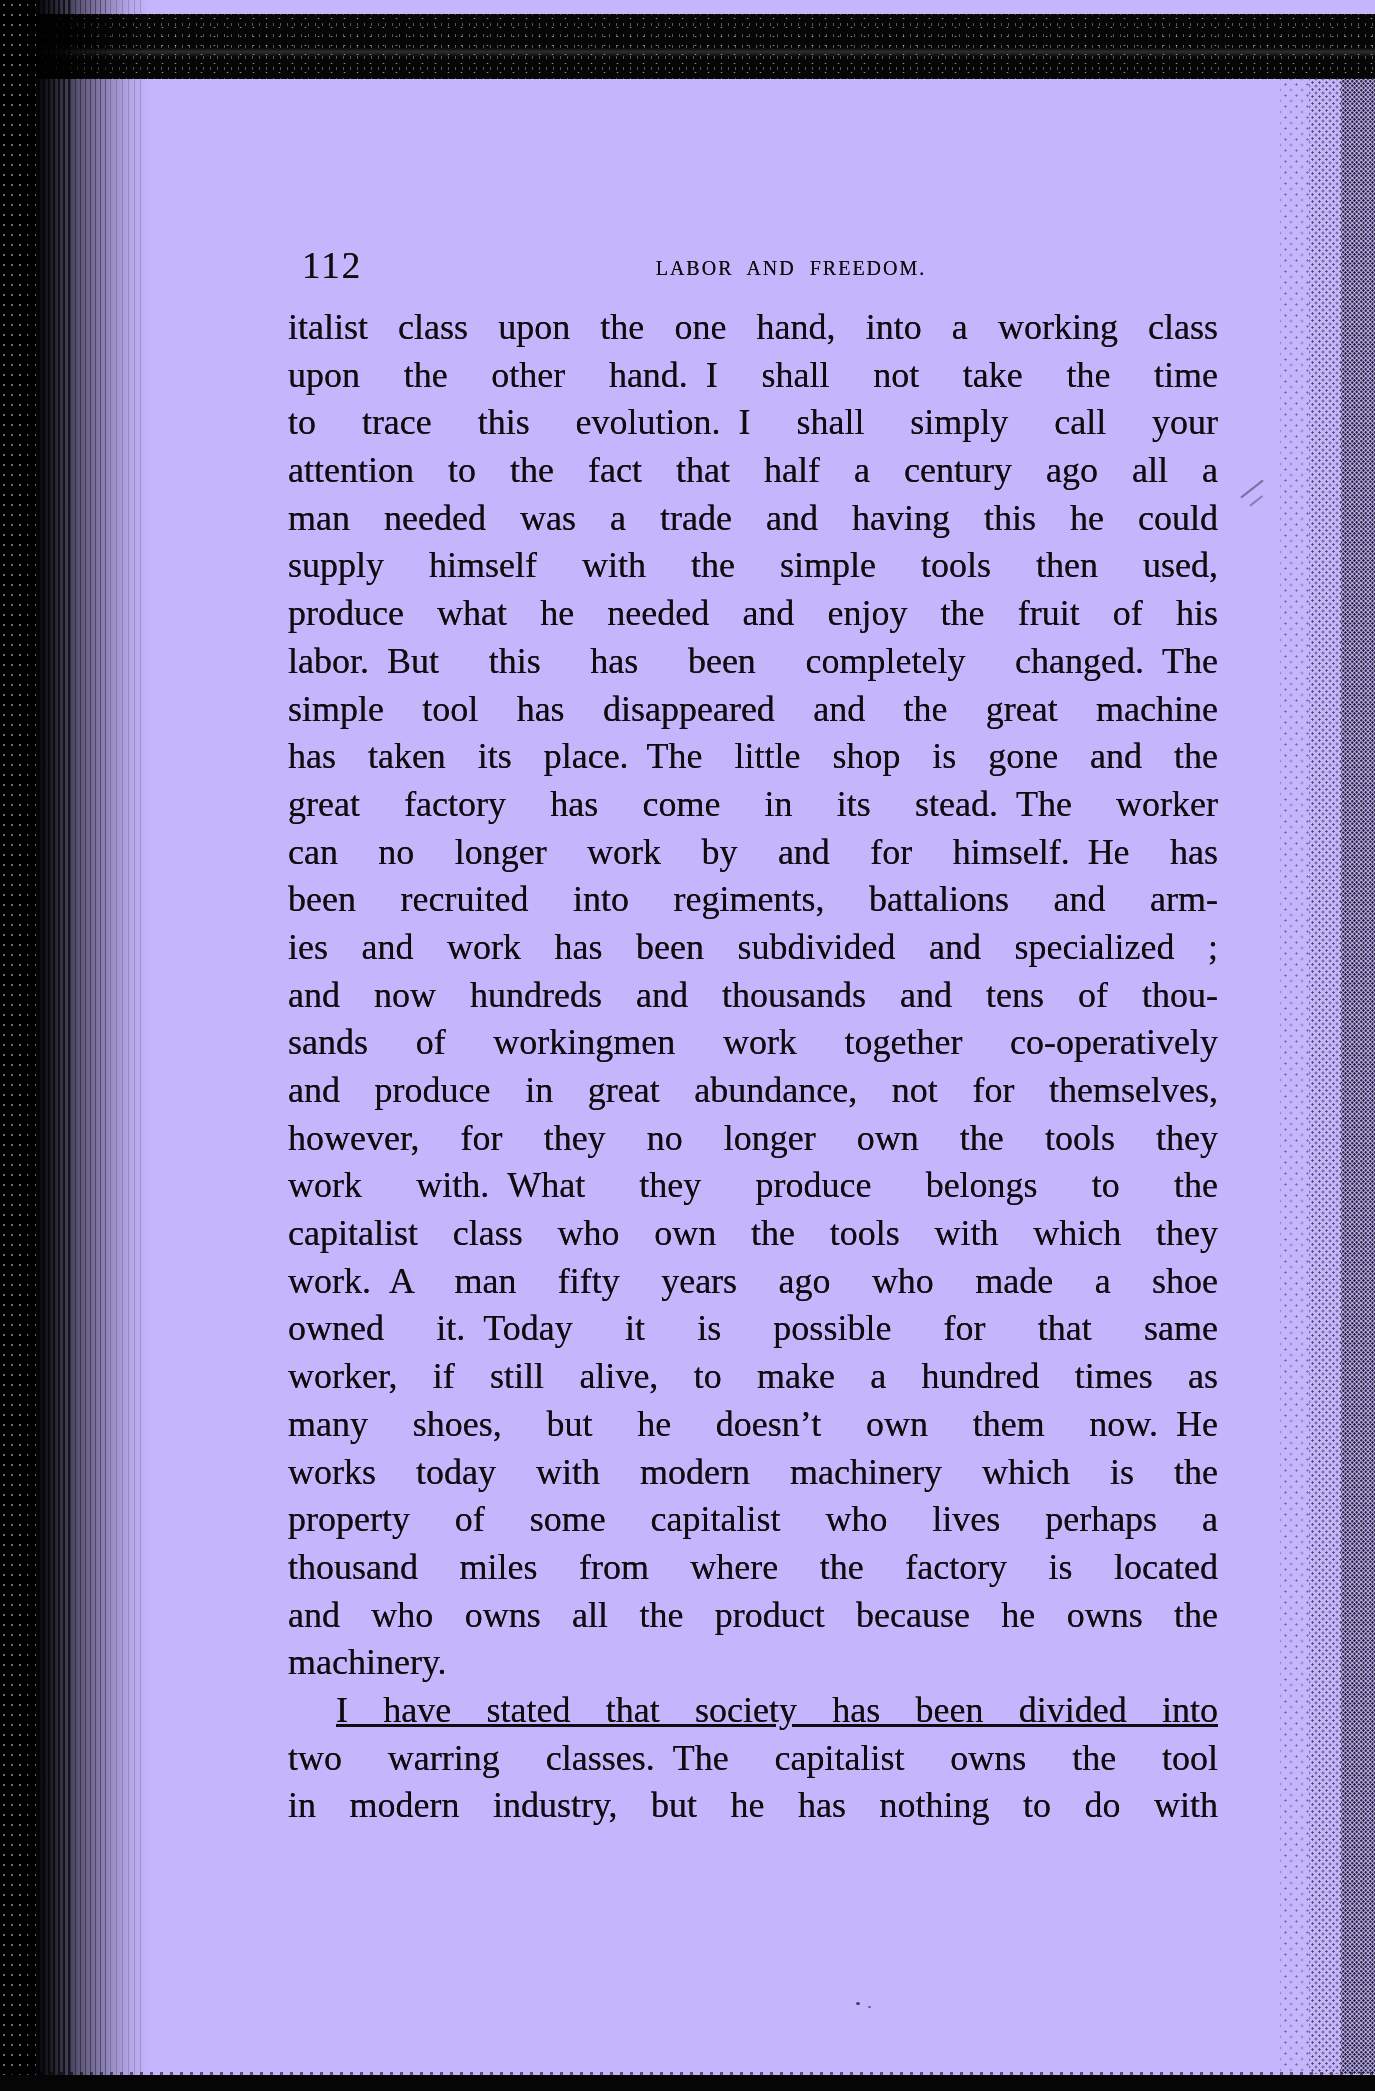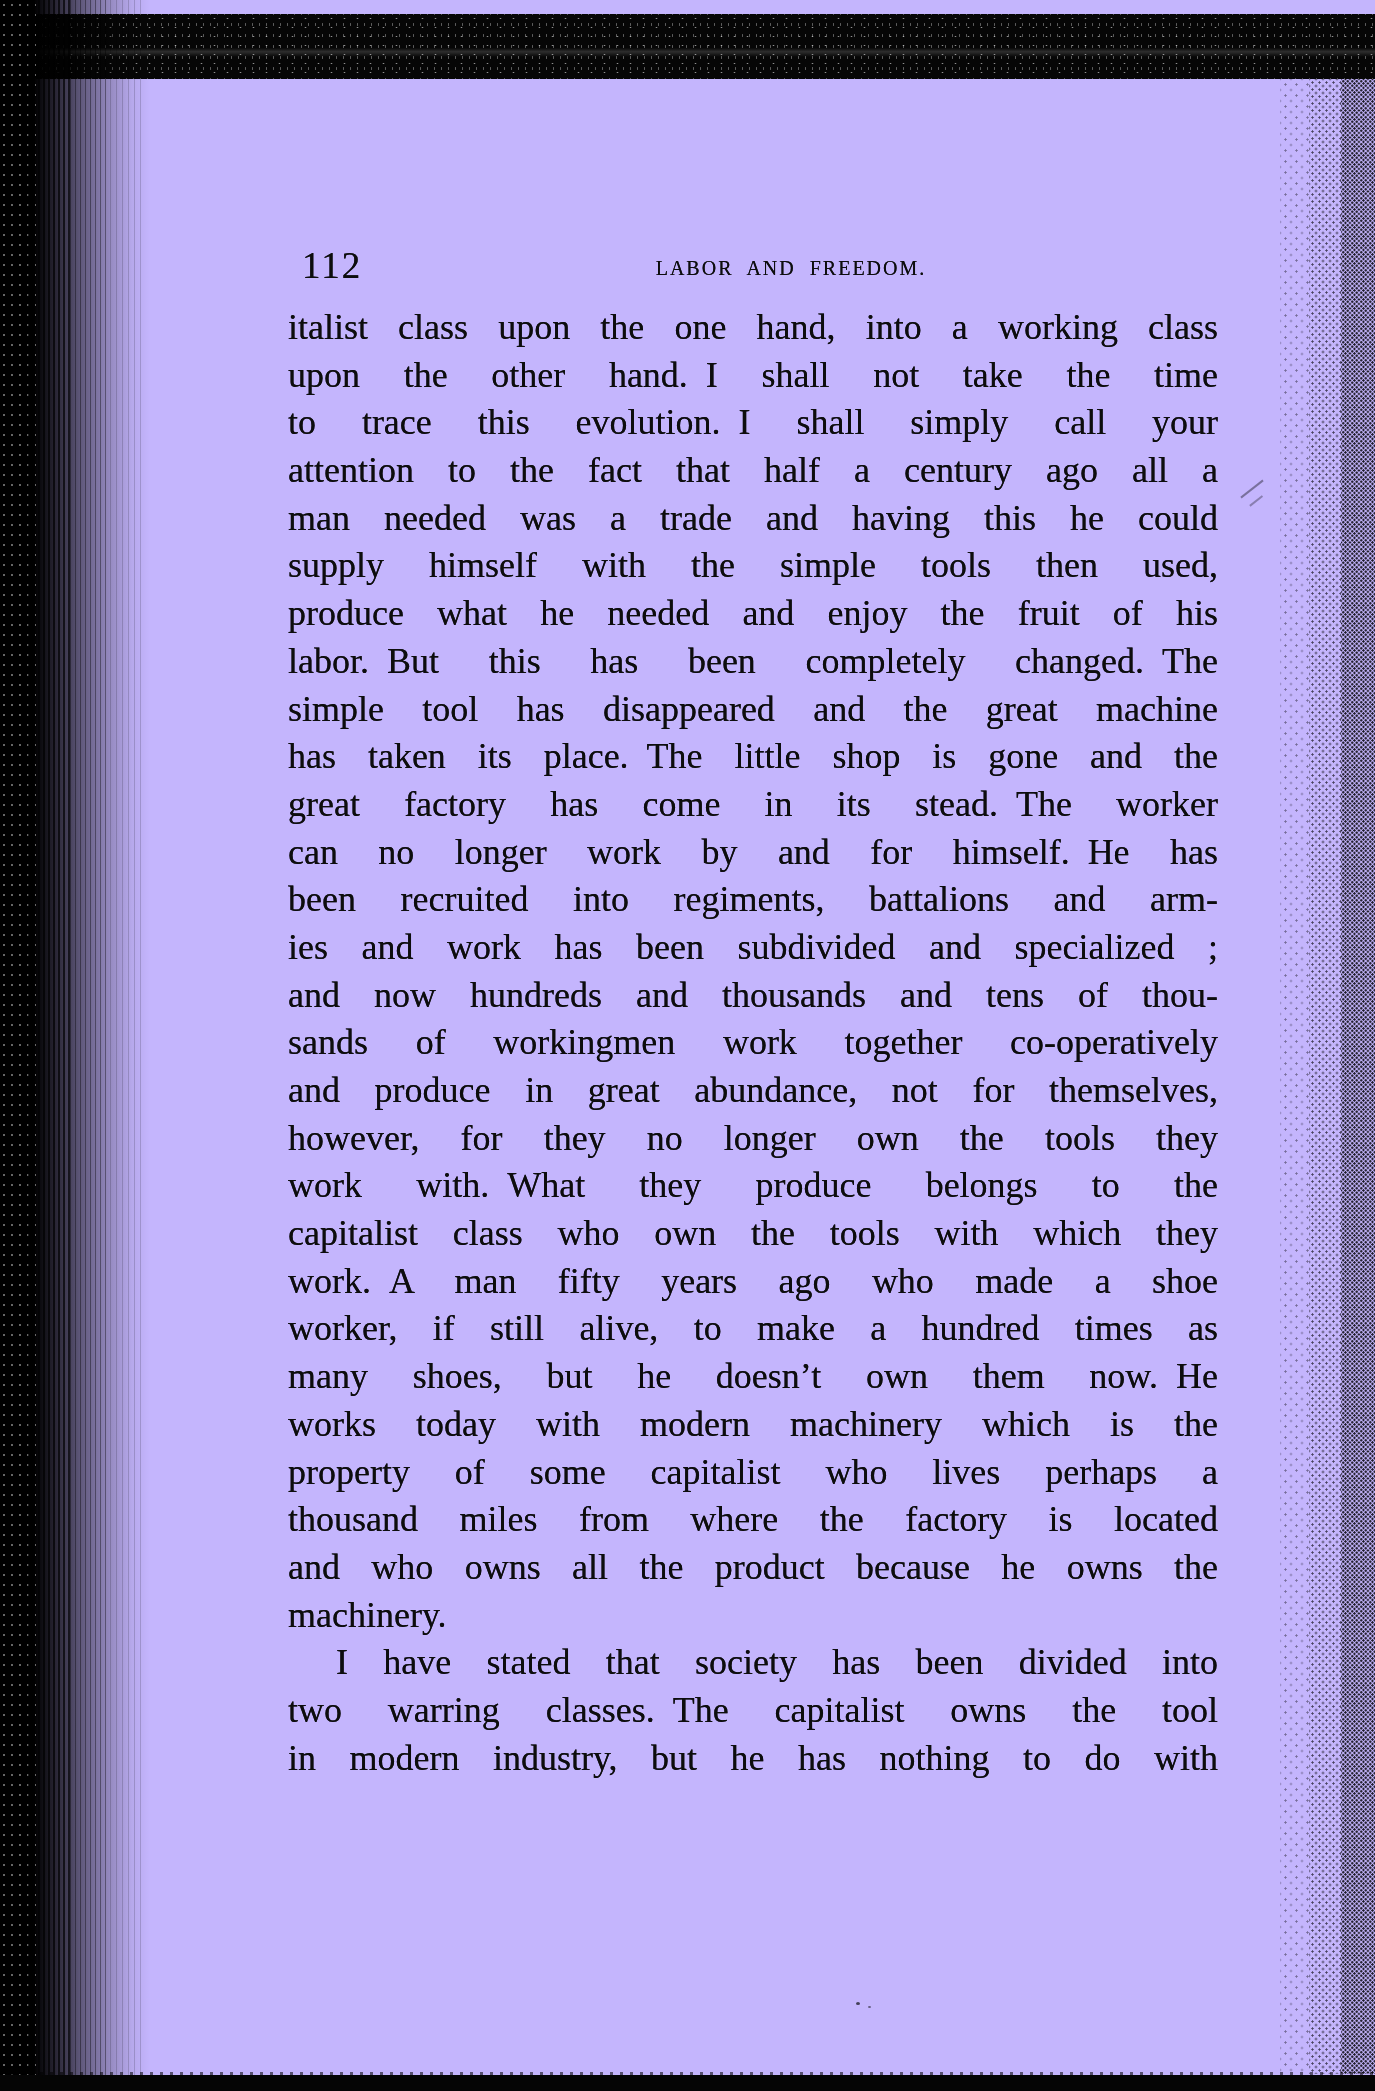--- a/index.html
+++ b/index.html
@@ -86,21 +86,21 @@
     white-space:nowrap;
   }
   .body-text{position:absolute;left:288px;top:304px;width:930px;}
   .bline{
     height:47.7px;line-height:47.7px;
     font-size:36px;
     text-align:justify;text-align-last:justify;
     white-space:normal;
   }
   .bline.noj{text-align-last:left;}
-  .bline.indent{padding-left:48px;}
+  .bline.indent{padding-left:48px;text-decoration:underline;}
 </style>
 </head>
 <body>
 
 <div class="scan">
 
   <div class="top-band">
     <div class="speckle"></div>
   </div>
 
@@ -146,20 +146,21 @@
       <div class="bline">can no longer work by and for himself. He has</div>
       <div class="bline">been recruited into regiments, battalions and arm-</div>
       <div class="bline">ies and work has been subdivided and specialized&nbsp;;</div>
       <div class="bline">and now hundreds and thousands and tens of thou-</div>
       <div class="bline">sands of workingmen work together co-operatively</div>
       <div class="bline">and produce in great abundance, not for themselves,</div>
       <div class="bline">however, for they no longer own the tools they</div>
       <div class="bline">work with. What they produce belongs to the</div>
       <div class="bline">capitalist class who own the tools with which they</div>
       <div class="bline">work. A man fifty years ago who made a shoe</div>
+      <div class="bline">owned it. Today it is possible for that same</div>
       <div class="bline">worker, if still alive, to make a hundred times as</div>
       <div class="bline">many shoes, but he doesn’t own them now. He</div>
       <div class="bline">works today with modern machinery which is the</div>
       <div class="bline">property of some capitalist who lives perhaps a</div>
       <div class="bline">thousand miles from where the factory is located</div>
       <div class="bline">and who owns all the product because he owns the</div>
       <div class="bline noj">machinery.</div>
       <div class="bline indent">I have stated that society has been divided into</div>
       <div class="bline">two warring classes. The capitalist owns the tool</div>
       <div class="bline">in modern industry, but he has nothing to do with</div>

